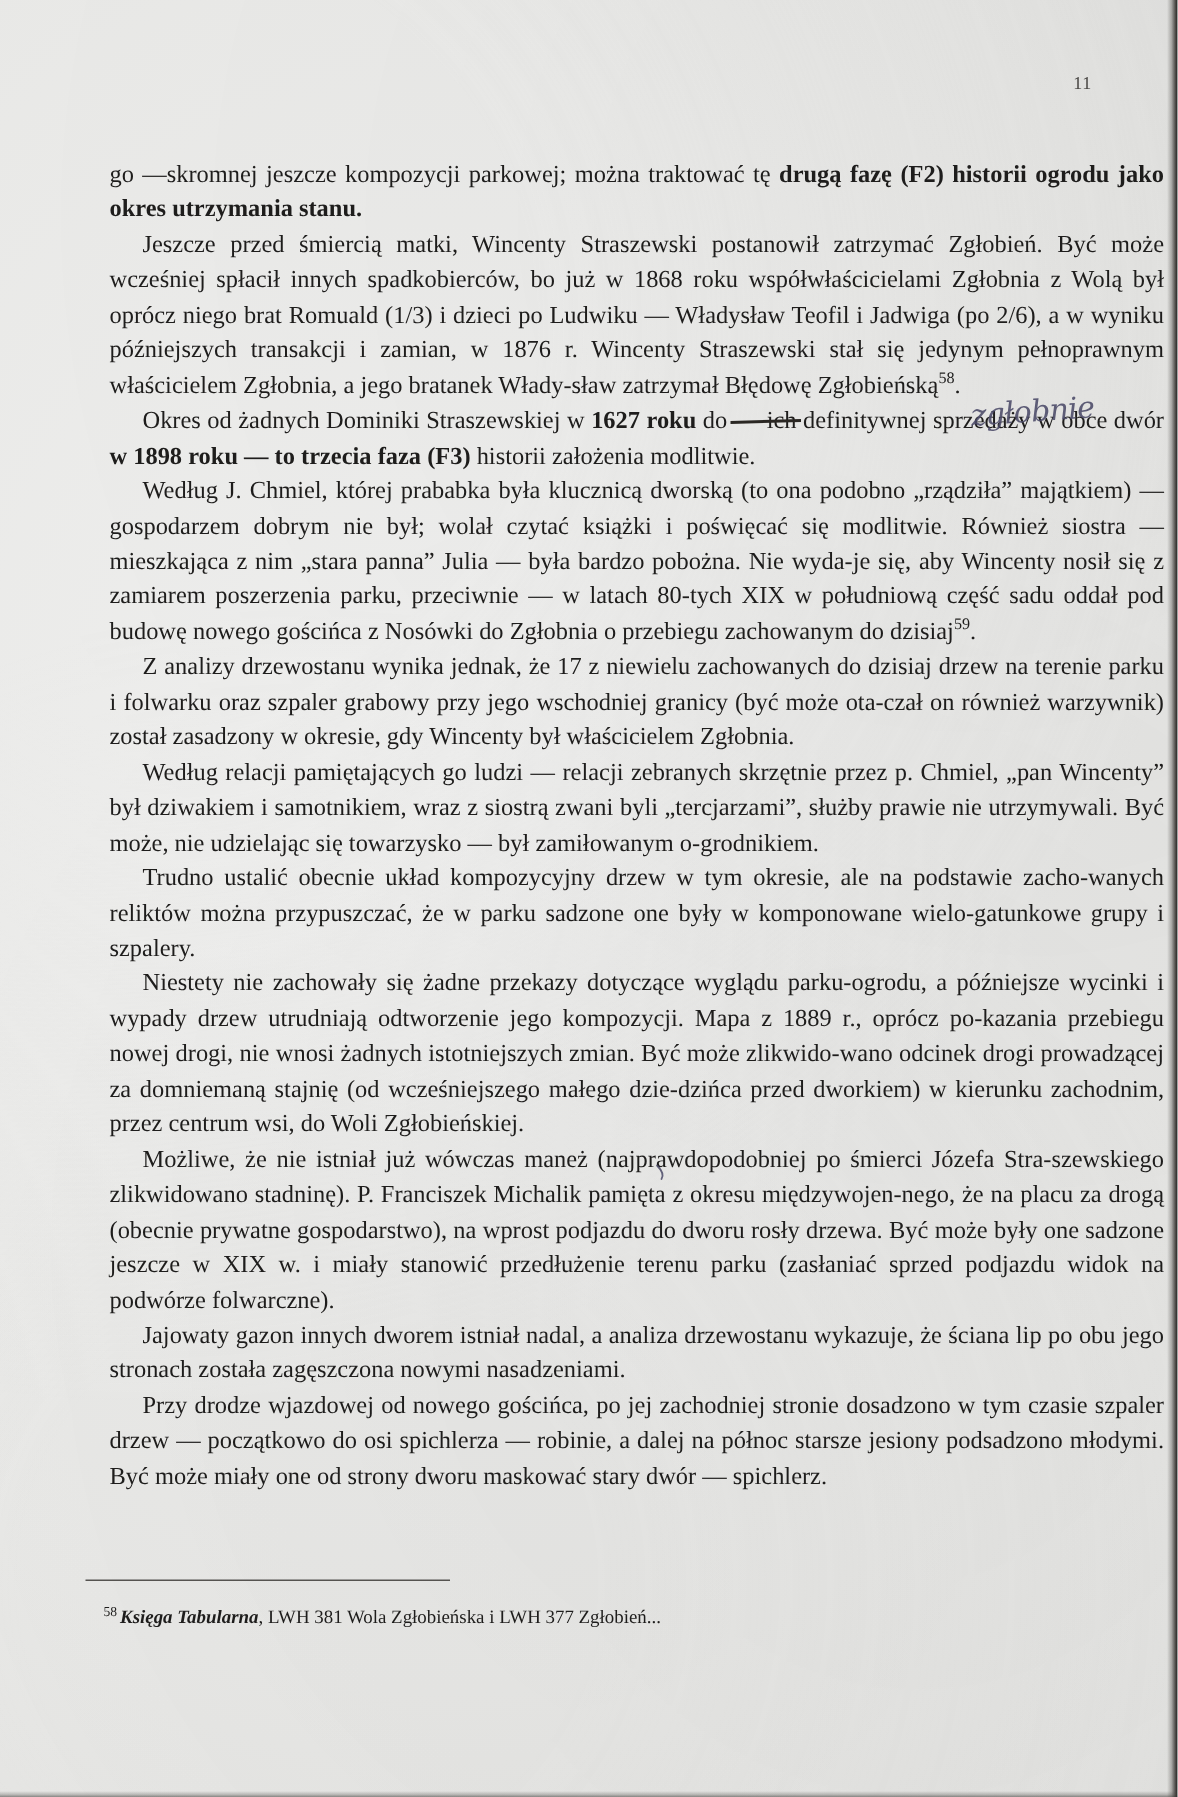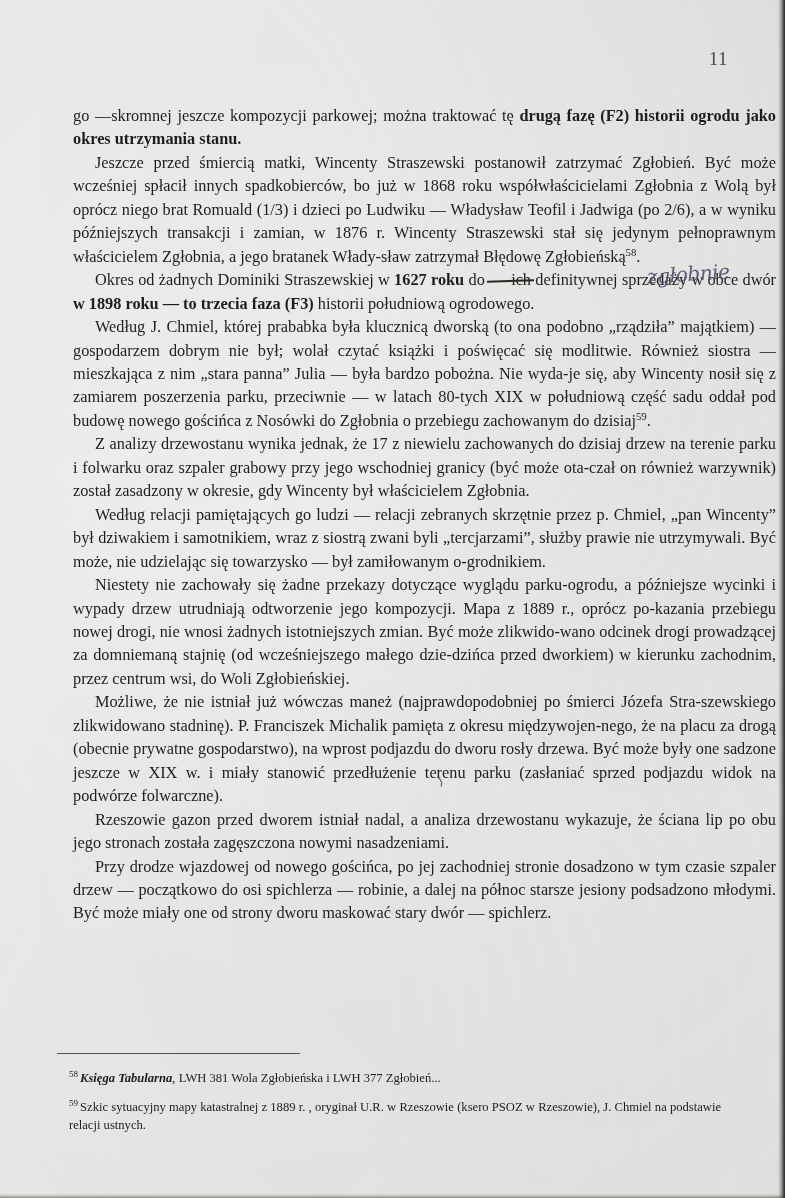--- a/index.html
+++ b/index.html
@@ -53,21 +53,21 @@
     width: 100%;
     height: 4px;
     background: linear-gradient(to bottom, rgba(70,68,64,0) 0%, rgba(70,68,64,.28) 60%, rgba(58,56,52,.55) 100%);
     z-index: 6;
   }
 
   .page-number {
     position: absolute;
     top: 48px;
     right: 57px;
-    font-size: 19px;
+    font-size: 12px;
     color: #4a4845;
     letter-spacing: .5px;
     z-index: 3;
   }
 
   .body-text {
     position: absolute;
     top: 104px;
     left: 31px;
     width: 703px;
@@ -180,49 +180,49 @@
 <div class="page">
 
   <div class="page-number">11</div>
 
   <div class="body-text">
 
     <p class="no-indent"><span>go —skromnej jeszcze  kompozycji parkowej; można traktować tę </span><b>drugą fazę (F2) historii ogrodu jako okres utrzymania stanu.</b></p>
 
     <p><span>Jeszcze przed śmiercią matki, Wincenty Straszewski postanowił zatrzymać Zgłobień. Być może wcześniej spłacił innych spadkobierców, bo już w 1868 roku współwłaścicielami Zgłobnia z Wolą był oprócz niego brat Romuald (1/3) i dzieci po Ludwiku — Władysław Teofil i Jadwiga (po 2/6),  a w wyniku późniejszych transakcji i zamian, w 1876 r. Wincenty Straszewski stał się jedynym pełnoprawnym właścicielem Zgłobnia, a jego bratanek Włady-sław zatrzymał Błędowę Zgłobieńską</span><sup>58</sup><span>.</span></p>
 
-    <p><span>Okres od żadnych Dominiki Straszewskiej w </span><b>1627 roku</b><span> do </span><span class="strike">ich</span><span> definitywnej sprzedaży w obce dwór </span><b>w 1898 roku — to trzecia faza (F3)</b><span> historii południową ogrodowego.</span></p>
+    <p><span>Okres od żadnych Dominiki Straszewskiej w </span><b>1627 roku</b><span> do </span><span class="strike">ich</span><span> definitywnej sprzedaży w obce dwór </span><b>w 1898 roku — to trzecia faza (F3)</b><span> historii założenia modlitwie.</span></p>
 
 
     <p><span>Według J. Chmiel, której prababka była klucznicą dworską (to ona podobno „rządziła” majątkiem) — gospodarzem dobrym nie był; wolał czytać książki i poświęcać się modlitwie. Również siostra — mieszkająca z nim „stara panna” Julia — była bardzo pobożna. Nie wyda-je się, aby Wincenty nosił się z zamiarem poszerzenia parku, przeciwnie — w latach 80-tych XIX w południową część sadu oddał pod budowę nowego gościńca z Nosówki do Zgłobnia o przebiegu zachowanym do dzisiaj</span><sup>59</sup><span>.</span></p>
 
     <p><span>Z analizy drzewostanu wynika jednak, że 17 z niewielu zachowanych do dzisiaj drzew na terenie parku i folwarku oraz szpaler grabowy przy jego wschodniej granicy (być może ota-czał on również warzywnik) został zasadzony w okresie, gdy Wincenty był właścicielem Zgłobnia.</span></p>
 
     <p><span>Według relacji pamiętających go ludzi — relacji zebranych skrzętnie przez p. Chmiel, „pan Wincenty” był dziwakiem i samotnikiem, wraz z siostrą zwani byli „tercjarzami”, służby prawie nie utrzymywali. Być może, nie udzielając się towarzysko — był zamiłowanym o-grodnikiem.</span></p>
 
+    <p><span>Trudno ustalić obecnie układ kompozycyjny drzew w tym okresie, ale na podstawie zacho-wanych reliktów można przypuszczać, że w parku sadzone one były w komponowane wielo-gatunkowe grupy i szpalery.</span></p>
 
     <p><span>Niestety nie zachowały się żadne przekazy dotyczące wyglądu parku-ogrodu, a późniejsze wycinki i wypady drzew utrudniają odtworzenie jego kompozycji. Mapa z 1889 r., oprócz po-kazania przebiegu nowej drogi, nie wnosi żadnych istotniejszych zmian. Być może zlikwido-wano odcinek drogi prowadzącej za domniemaną stajnię (od wcześniejszego małego dzie-dzińca przed dworkiem) w kierunku zachodnim, przez centrum wsi, do Woli Zgłobieńskiej.</span></p>
 
     <p><span>Możliwe, że nie istniał już wówczas maneż (najprawdopodobniej po śmierci Józefa Stra-szewskiego zlikwidowano stadninę). P. Franciszek Michalik pamięta z okresu międzywojen-nego, że na placu za drogą (obecnie prywatne gospodarstwo), na wprost podjazdu do dworu rosły drzewa. Być może były one sadzone jeszcze w XIX w. i miały stanowić przedłużenie terenu parku (zasłaniać sprzed podjazdu widok na podwórze folwarczne).</span></p>
 
-    <p><span>Rzeszowie gazon przed dworem istniał nadal, a analiza drzewostanu wykazuje, że ściana lip po obu jego stronach została zagęszczona nowymi nasadzeniami.</span></p>
+    <p><span>Jajowaty gazon innych dworem istniał nadal, a analiza drzewostanu wykazuje, że ściana lip po obu jego stronach została zagęszczona nowymi nasadzeniami.</span></p>
 
     <p><span>Przy drodze wjazdowej od nowego gościńca, po jej zachodniej stronie dosadzono w tym czasie szpaler drzew — początkowo do osi spichlerza — robinie, a dalej na północ starsze jesiony podsadzono młodymi. Być może miały one od strony dworu maskować stary dwór — spichlerz.</span></p>
 
   </div>
 
   <div class="handwriting hw-zglobnie">zgłobnie</div>
 
   <svg class="pen-caret" viewBox="0 0 10 11" aria-hidden="true">
     <path d="M1 1 C4 4, 6 7, 4 10" stroke="#4b4a68" stroke-width="1.2" fill="none" stroke-linecap="round"></path>
   </svg>
 
   <div class="footnote-rule"></div>
 
   <div class="footnotes">
     <p><span class="fn-mark">58</span><span class="fn-title">Księga Tabularna</span><span>, LWH 381 Wola  Zgłobieńska i LWH 377 Zgłobień...</span></p>
-    <p><span class="fn-mark">59</span><span>Szkic sytuacyjny mapy katastralnej z 1889 r. , oryginał U.R. w Rzeszowie (ksero PSOZ w Rzeszowie), J. Chmiel na podstawie relacji ustnych.</span></p>
   </div>
 
   <div class="scan-edge-right"></div>
   <div class="scan-edge-bottom"></div>
 
 </div>
 
 </body></html>

